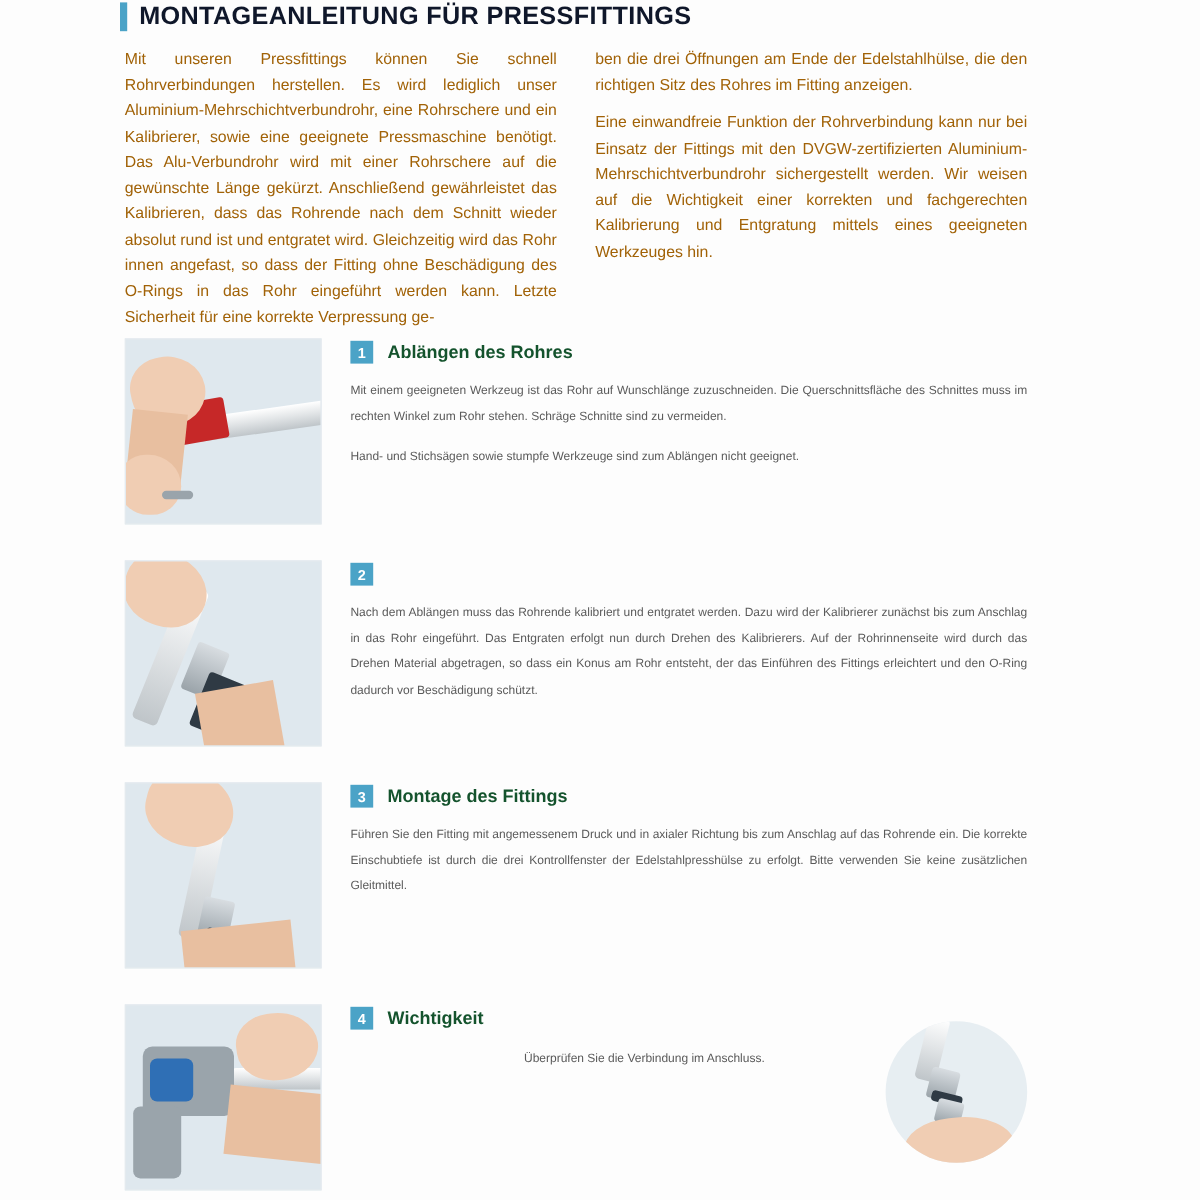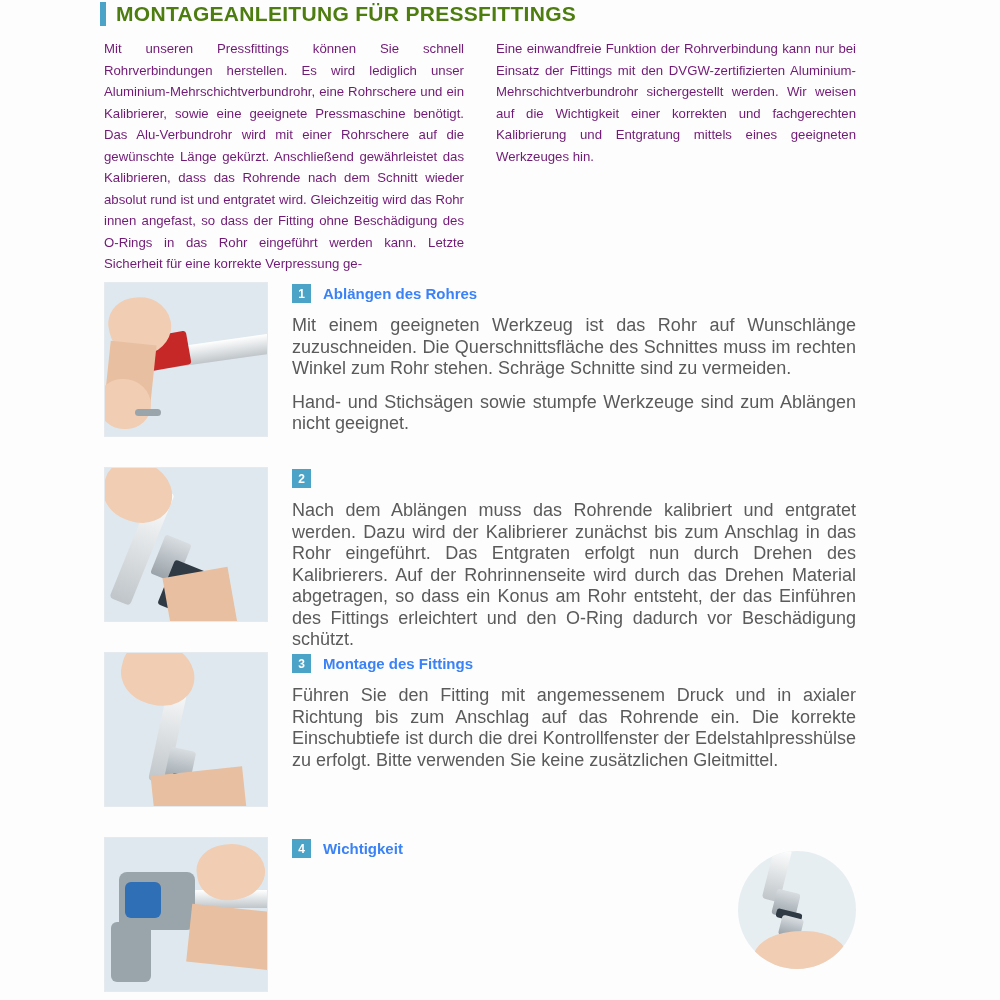--- a/index.html
+++ b/index.html
@@ -24,41 +24,41 @@
     align-items: center;
   }
   .title-bar {
     width: 6px; height: 24px;
     background: #4ba3c7;
     margin-right: 10px;
   }
   .title-text {
     font-size: 21px;
     font-weight: bold;
-    color: #4d7c0f;
+    color: #0f172a;
     letter-spacing: 0.3px;
     white-space: nowrap;
   }
 
   
   .intro {
     position: absolute;
     left: 104px; top: 38px;
     width: 752px;
     display: flex;
     justify-content: space-between;
   }
   .col {
     width: 360px;
   }
   .col p {
     margin: 0 0 10px 0;
     font-size: 13.2px;
     line-height: 21.5px;
-    color: #701a75;
+    color: #a16207;
     text-align: justify;
     text-justify: inter-word;
   }
   .hinweis-label {
     color: #4ba3c7;
     font-size: 13.2px;
     line-height: 21.5px;
     margin: 0 0 2px 0;
   }
 
@@ -94,27 +94,27 @@
     color: #ffffff;
     font-size: 12px;
     font-weight: bold;
     display: flex;
     align-items: center;
     justify-content: center;
     margin-right: 12px;
     flex: 0 0 19px;
   }
   .step-title {
-    color: #3b82f6;
+    color: #14532d;
     font-size: 15px;
     font-weight: bold;
   }
   .step-body p {
     margin: 0 0 12px 0;
-    font-size: 18px;
+    font-size: 10px;
     line-height: 21.5px;
     color: #5a5a5a;
     text-align: justify;
   }
   .step-body p.last { margin-bottom: 0; }
 
   
   #step-1 { top: 282px; }
   #step-2 { top: 467px; }
   #step-3 { top: 652px; }
@@ -163,20 +163,21 @@
   <div class="title-row">
     <div class="title-bar"></div>
     <div class="title-text">MONTAGEANLEITUNG FÜR PRESSFITTINGS</div>
   </div>
 
   <div class="intro">
     <div class="col">
       <p>Mit unseren Pressfittings können Sie schnell Rohrverbindungen herstellen. Es wird lediglich unser Aluminium-Mehrschichtverbundrohr, eine Rohrschere und ein Kalibrierer, sowie eine geeignete Pressmaschine benötigt. Das Alu-Verbundrohr wird mit einer Rohrschere auf die gewünschte Länge gekürzt. Anschließend gewährleistet das Kalibrieren, dass das Rohrende nach dem Schnitt wieder absolut rund ist und entgratet wird. Gleichzeitig wird das Rohr innen angefast, so dass der Fitting ohne Beschädigung des O-Rings in das Rohr eingeführt werden kann. Letzte Sicherheit für eine korrekte Verpressung ge-</p>
     </div>
     <div class="col">
+      <p>ben die drei Öffnungen am Ende der Edelstahlhülse, die den richtigen Sitz des Rohres im Fitting anzeigen.</p>
       <p>Eine einwandfreie Funktion der Rohrverbindung kann nur bei Einsatz der Fittings mit den DVGW-zertifizierten Aluminium-Mehrschichtverbundrohr sichergestellt werden. Wir weisen auf die Wichtigkeit einer korrekten und fachgerechten Kalibrierung und Entgratung mittels eines geeigneten Werkzeuges hin.</p>
     </div>
   </div>
 
   <div class="step" id="step-1">
     <div class="thumb">
       <div class="sk pipe" style="left:58px; top:58px; width:110px; height:20px; transform:rotate(-8deg);"></div>
       <div class="sk tool-red" style="left:30px; top:52px; width:54px; height:34px; transform:rotate(-10deg);"></div>
       <div class="sk tool-red" style="left:26px; top:74px; width:18px; height:56px; transform:rotate(8deg);"></div>
       <div class="sk hand" style="left:4px; top:14px; width:62px; height:58px; transform:rotate(-12deg);"></div>
@@ -235,20 +236,21 @@
       <div class="sk tool-blue" style="left:20px; top:44px; width:36px; height:36px; border-radius:6px;"></div>
       <div class="sk tool-grey" style="left:6px; top:84px; width:40px; height:60px; border-radius:6px;"></div>
       <div class="sk hand" style="left:92px; top:6px; width:68px; height:56px; transform:rotate(-8deg);"></div>
       <div class="sk hand2" style="left:84px; top:70px; width:84px; height:58px; transform:rotate(6deg);"></div>
     </div>
     <div class="step-body">
       <div class="step-head">
         <div class="step-num">4</div>
         <div class="step-title">Wichtigkeit</div>
       </div>
+      <p class="closing last">Überprüfen Sie die Verbindung im Anschluss.</p>
 
       <div class="round-thumb">
         <div class="sk pipe" style="left:30px; top:-4px; width:18px; height:54px; transform:rotate(14deg);"></div>
         <div class="sk metal" style="left:36px; top:40px; width:24px; height:26px; transform:rotate(14deg);"></div>
         <div class="sk tool-dark" style="left:38px; top:60px; width:26px; height:9px; transform:rotate(14deg);"></div>
         <div class="sk metal" style="left:42px; top:66px; width:22px; height:20px; transform:rotate(14deg);"></div>
         <div class="sk hand" style="left:16px; top:80px; width:92px; height:52px; transform:rotate(-6deg);"></div>
       </div>
     </div>
   </div>

